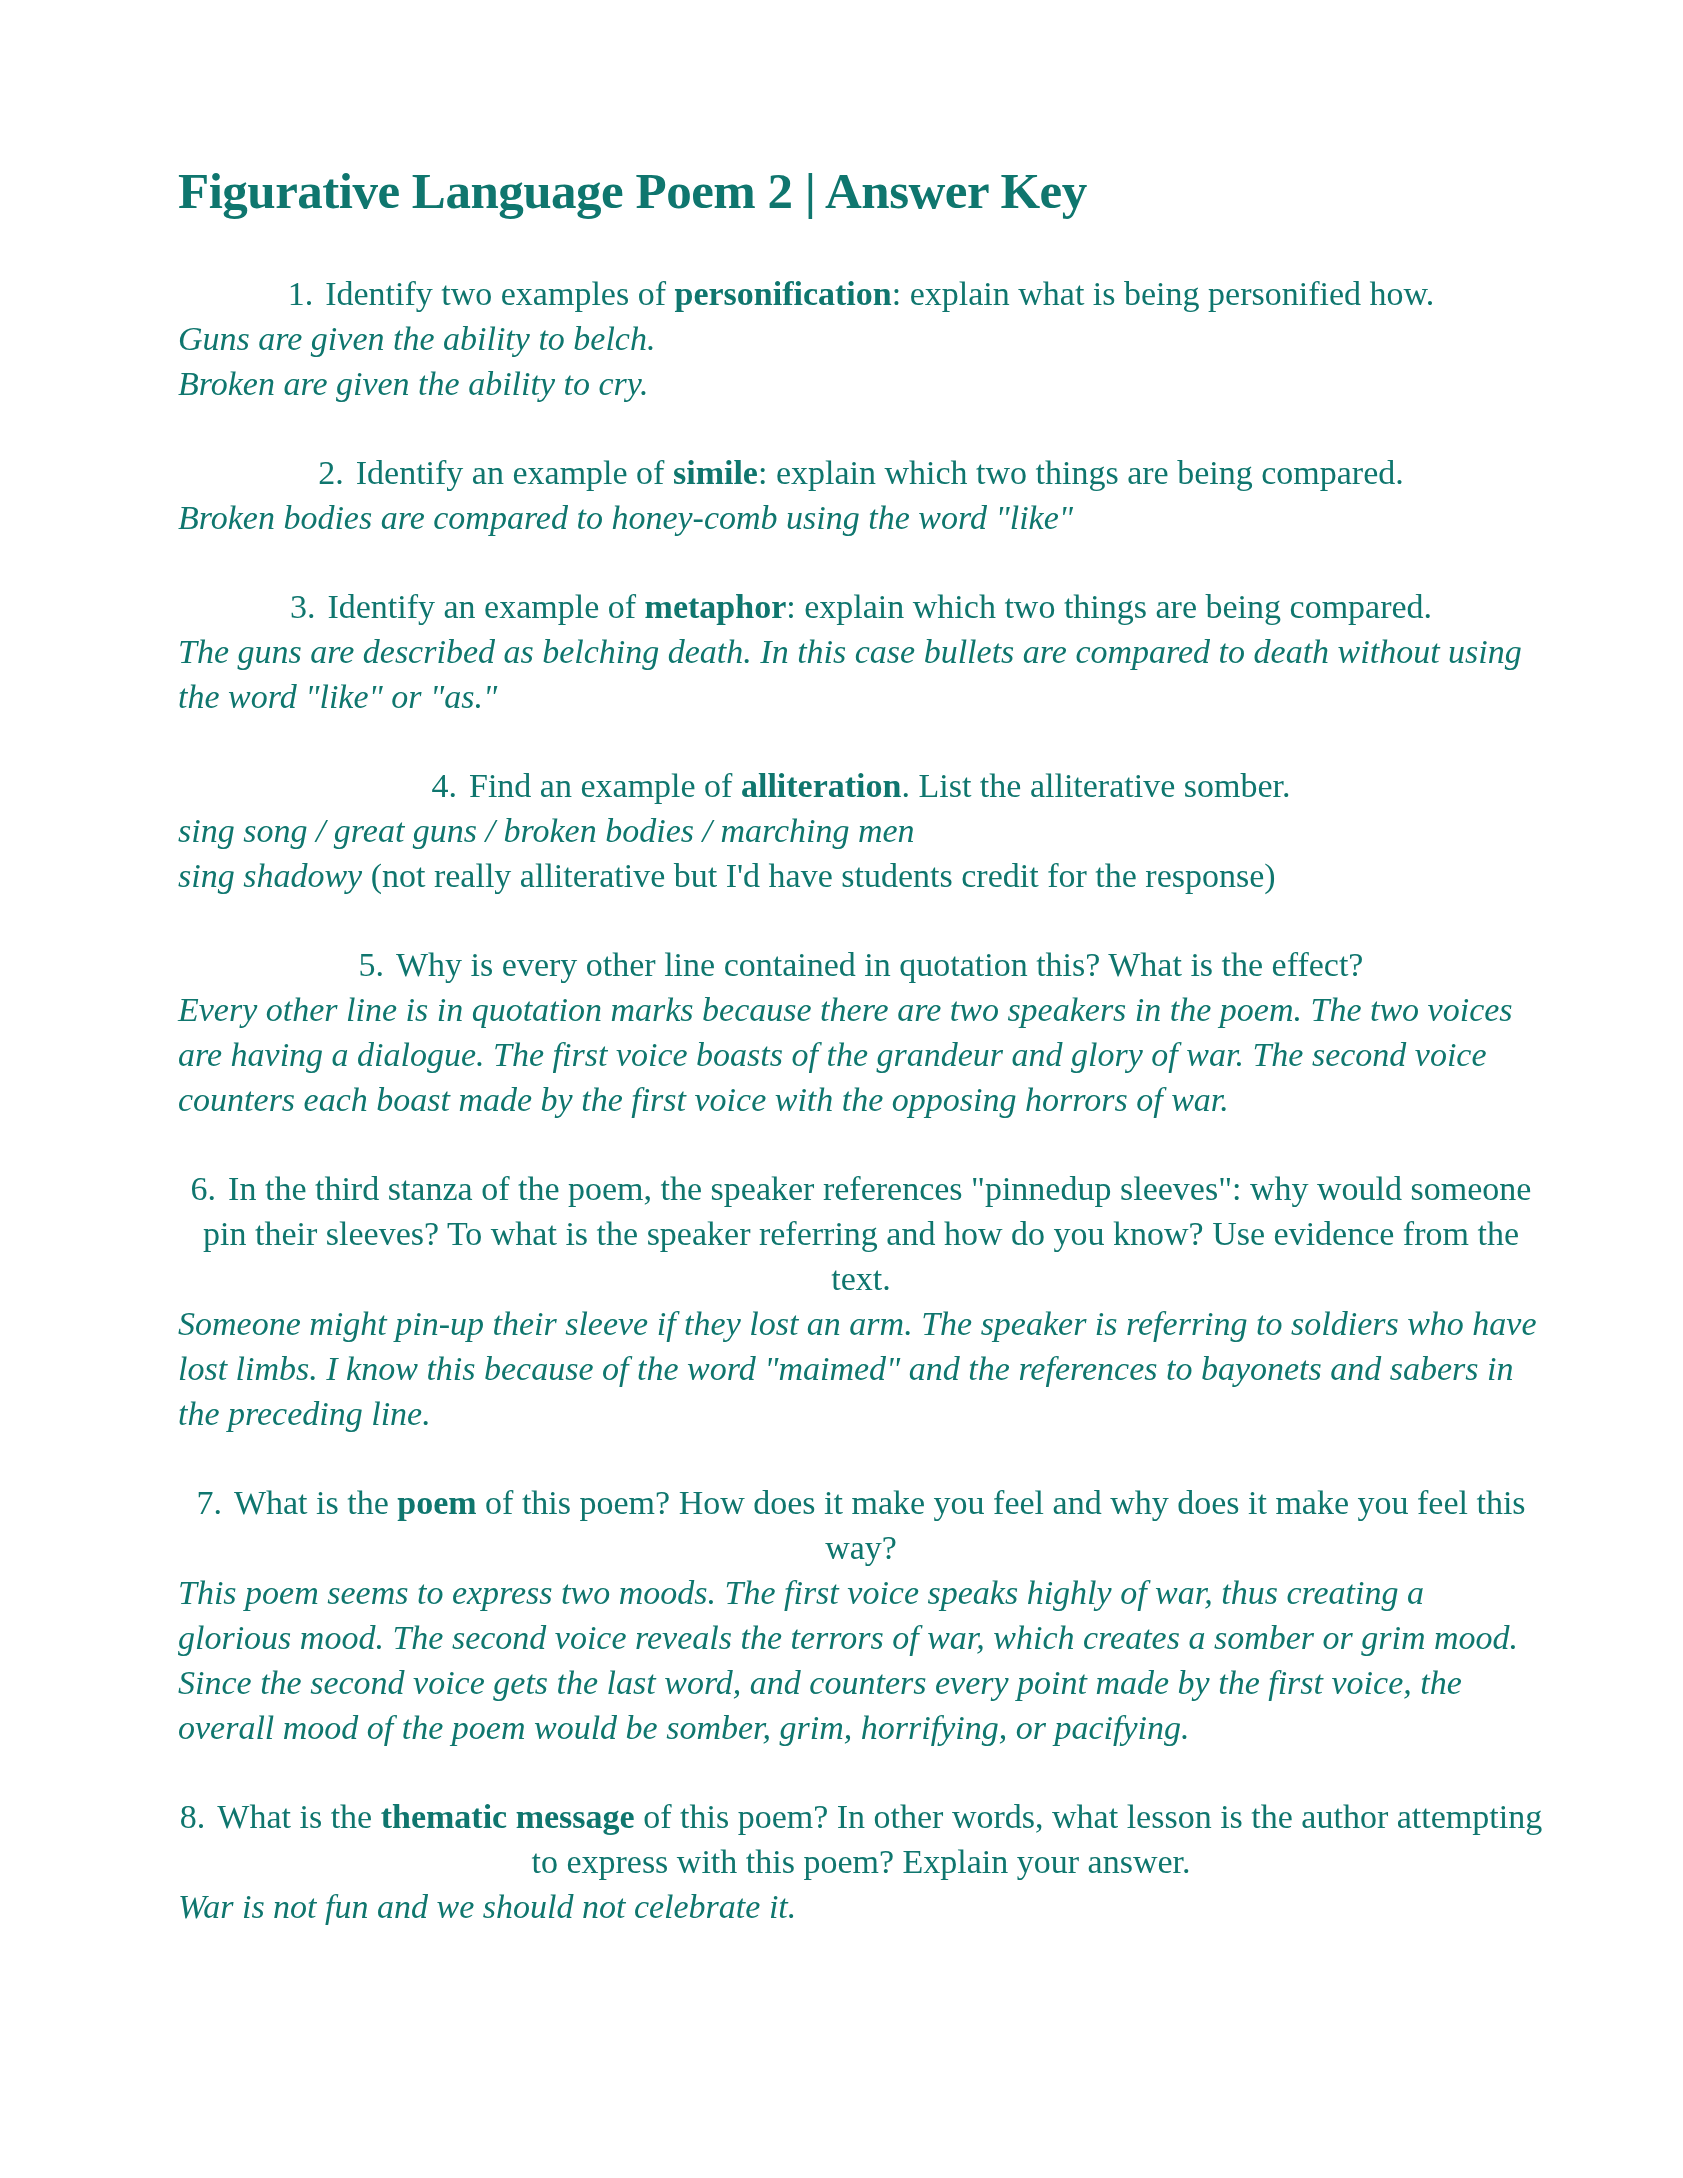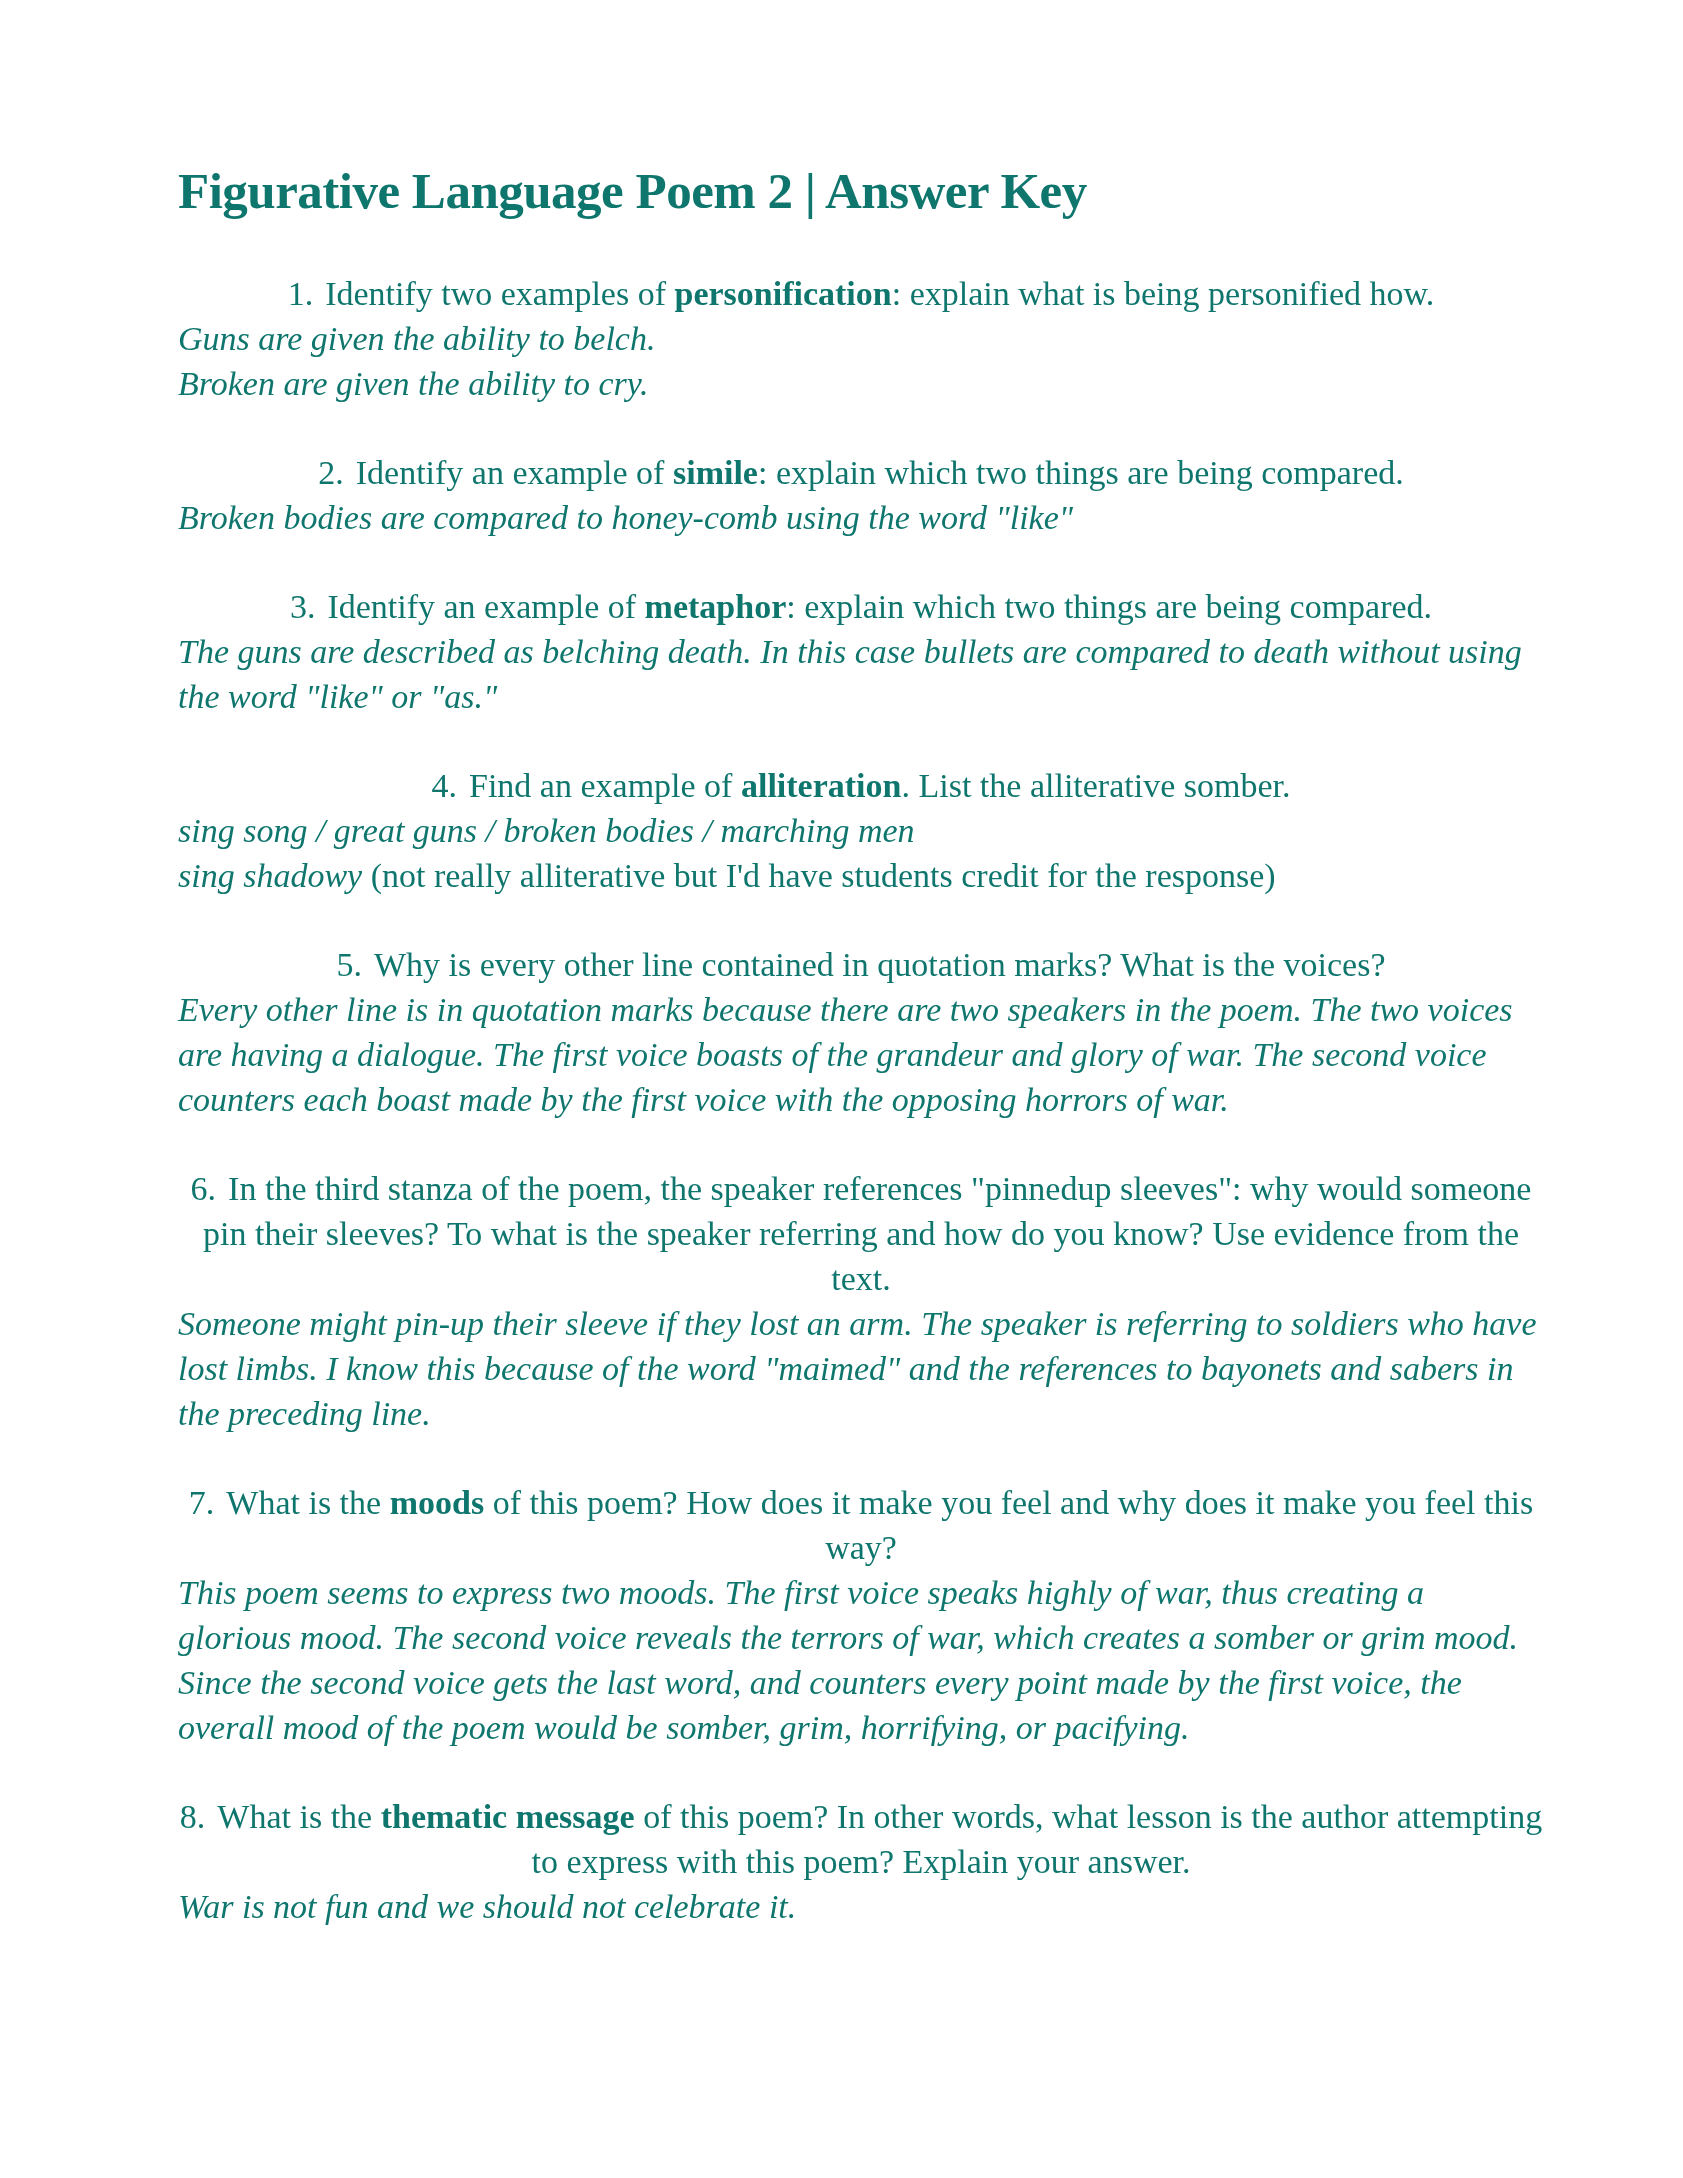--- a/index.html
+++ b/index.html
@@ -42,31 +42,31 @@
     <span class="answer">The guns are described as belching death. In this case bullets are compared to death without using the word "like" or "as."</span>
   </div>
 
   <div class="q">
     <span class="prompt"><span class="num">4.</span><span>Find an example of </span><b>alliteration</b><span>.  List the alliterative somber.</span></span>
     <span class="answer">sing song / great guns / broken bodies / marching men</span>
     <span class="answer"><span>sing shadowy</span><span class="plain"> (not really alliterative but I'd have students credit for the response)</span></span>
   </div>
 
   <div class="q">
-    <span class="prompt"><span class="num">5.</span><span>Why is every other line contained in quotation marks?  What is the voices?</span></span>
+    <span class="prompt"><span class="num">5.</span><span>Why is every other line contained in quotation this?  What is the effect?</span></span>
     <span class="answer">Every other line is in quotation marks because there are two speakers in the poem. The two voices are having a dialogue. The first voice boasts of the grandeur and glory of war. The second voice counters each boast made by the first voice with the opposing horrors of war.</span>
   </div>
 
   <div class="q">
     <span class="prompt"><span class="num">6.</span><span>In the third stanza of the poem, the speaker references "pinnedup sleeves": why would someone pin their sleeves?  To what is the speaker referring and how do you know? Use evidence from the text.</span></span>
     <span class="answer">Someone might pin-up their sleeve if they lost an arm. The speaker is referring to soldiers who have lost limbs. I know this because of the word "maimed" and the references to bayonets and sabers in the preceding line.</span>
   </div>
 
   <div class="q">
-    <span class="prompt"><span class="num">7.</span><span>What is the </span><b>moods</b><span> of this poem?  How does it make you feel and why does it make you feel this way?</span></span>
+    <span class="prompt"><span class="num">7.</span><span>What is the </span><b>poem</b><span> of this poem?  How does it make you feel and why does it make you feel this way?</span></span>
     <span class="answer">This poem seems to express two moods. The first voice speaks highly of war, thus creating a glorious mood. The second voice reveals the terrors of war, which creates a somber or grim mood. Since the second voice gets the last word, and counters every point made by the first voice, the overall mood of the poem would be somber, grim, horrifying, or pacifying.</span>
   </div>
 
   <div class="q">
     <span class="prompt"><span class="num">8.</span><span>What is the </span><b>thematic message</b><span> of this poem?  In other words, what lesson is the author attempting to express with this poem?  Explain your answer.</span></span>
     <span class="answer">War is not fun and we should not celebrate it.</span>
   </div>
 </div>
 
 

